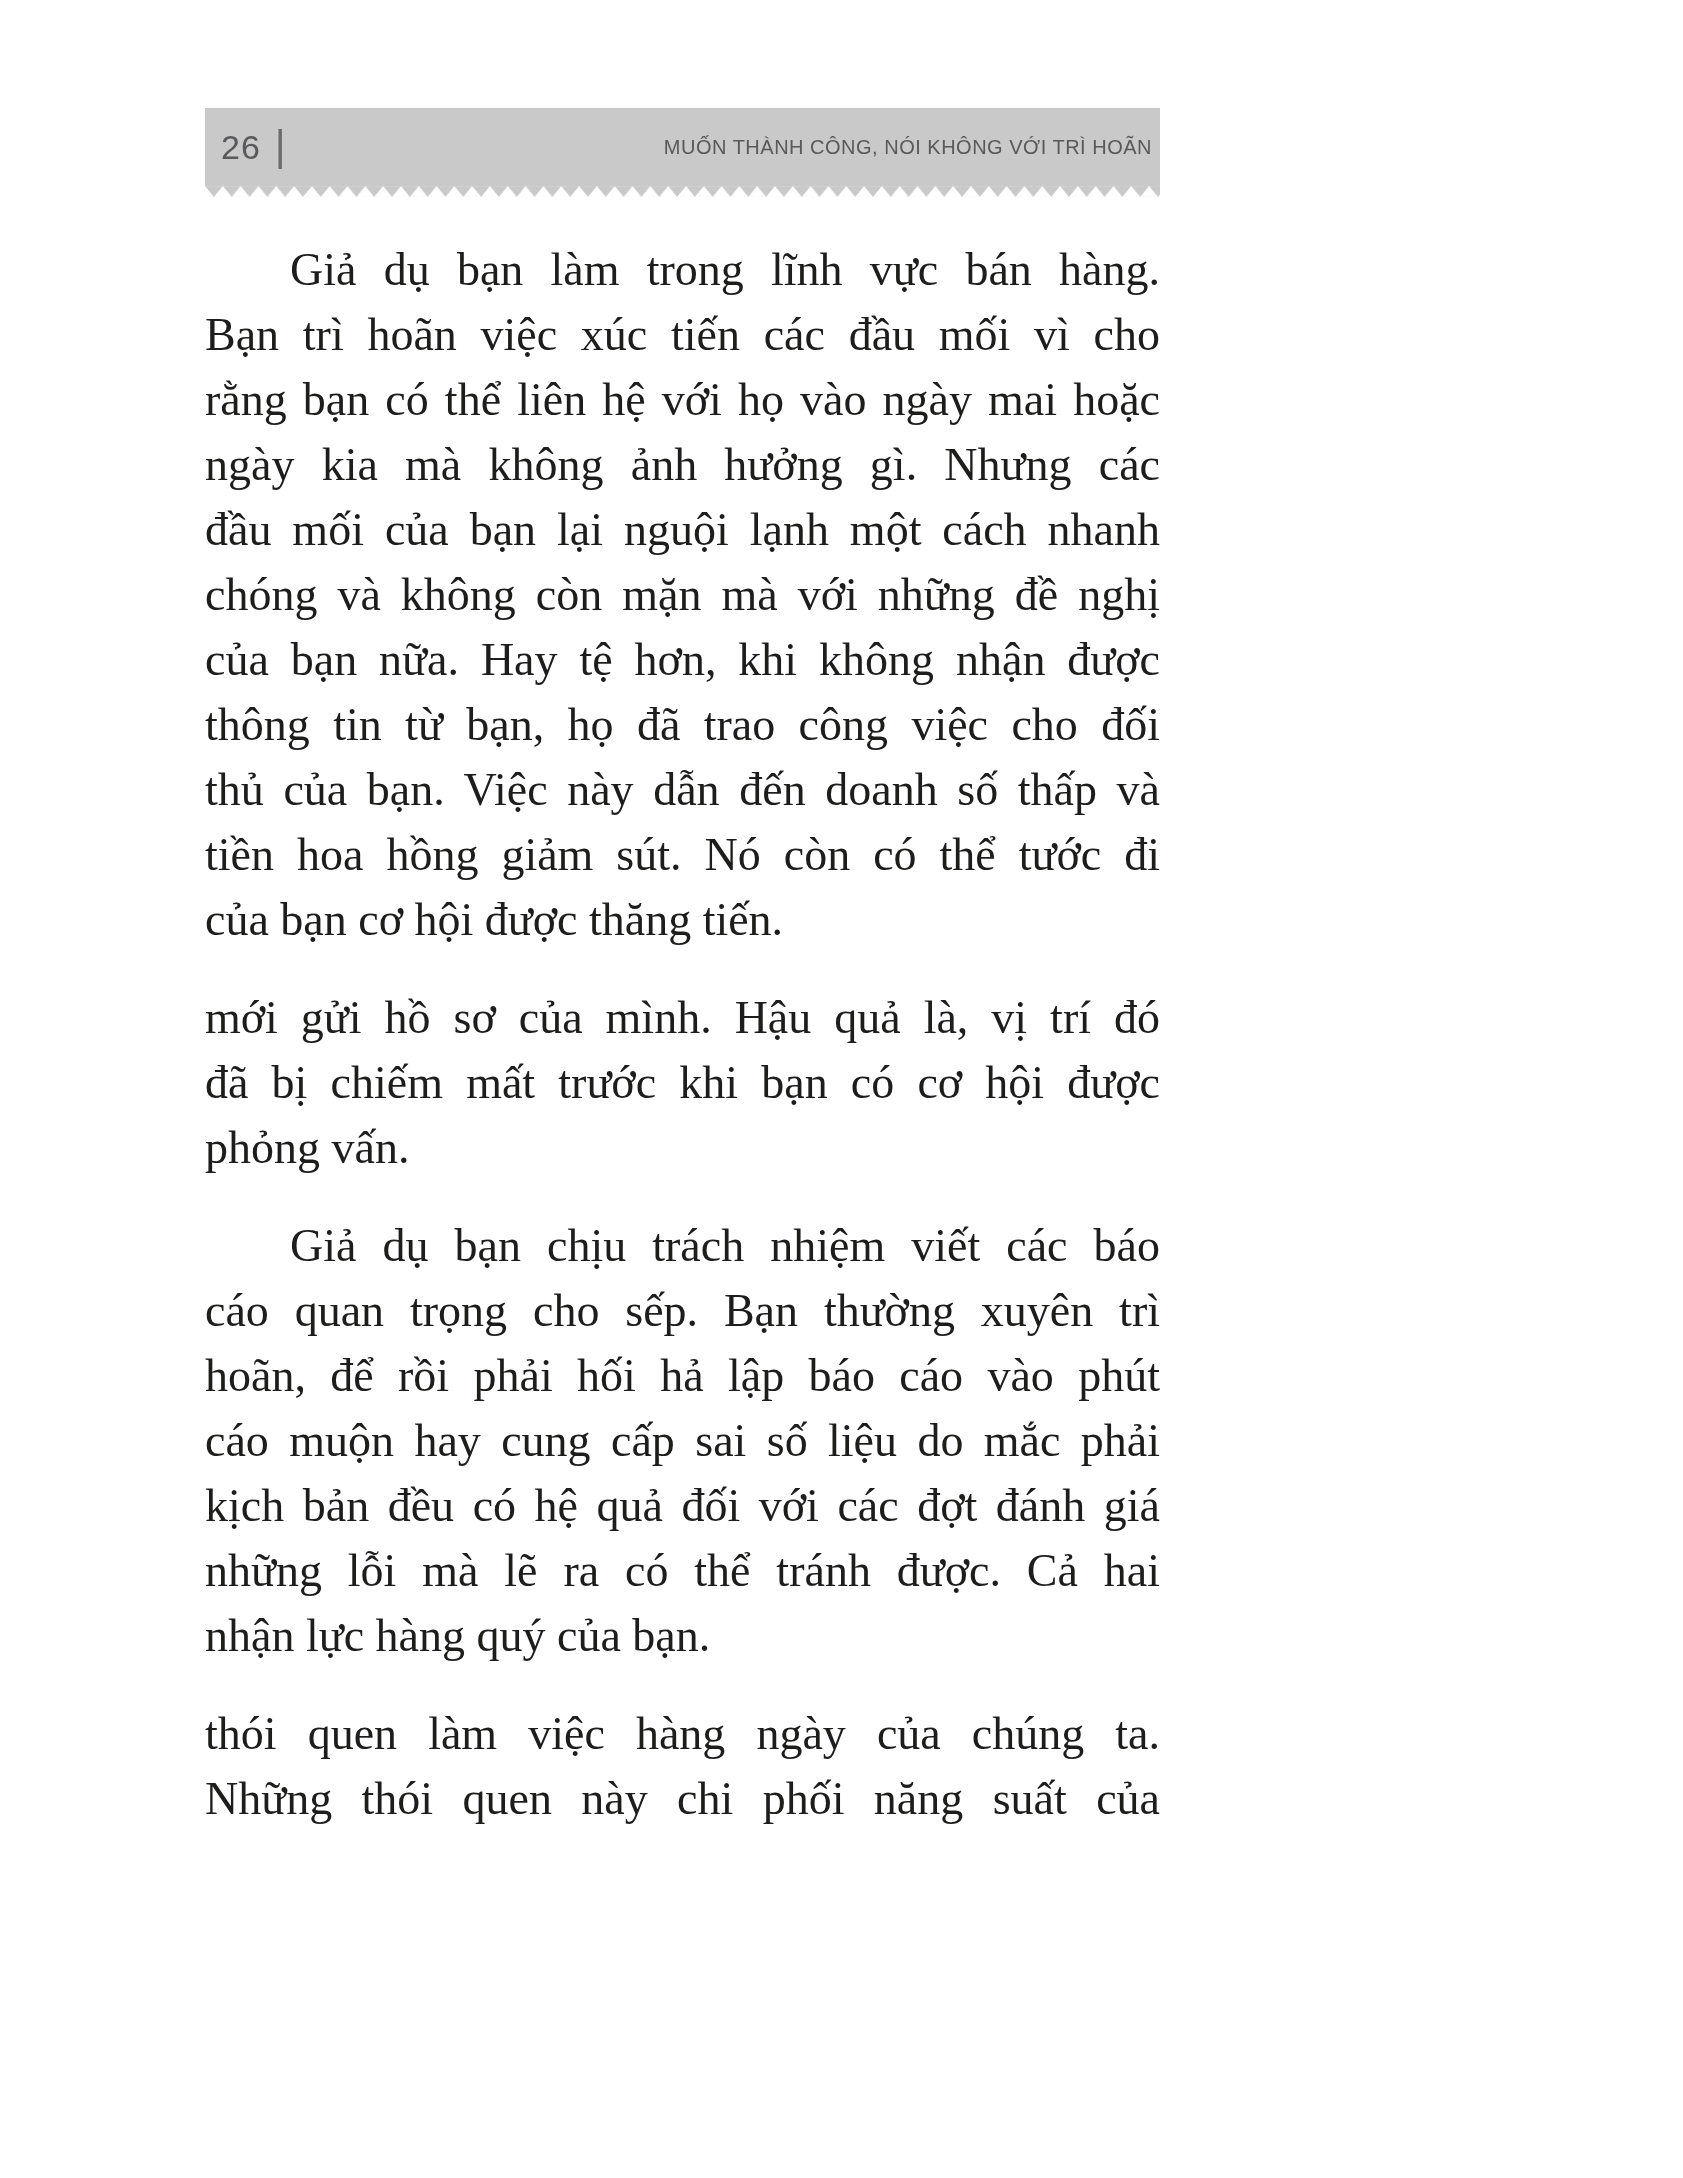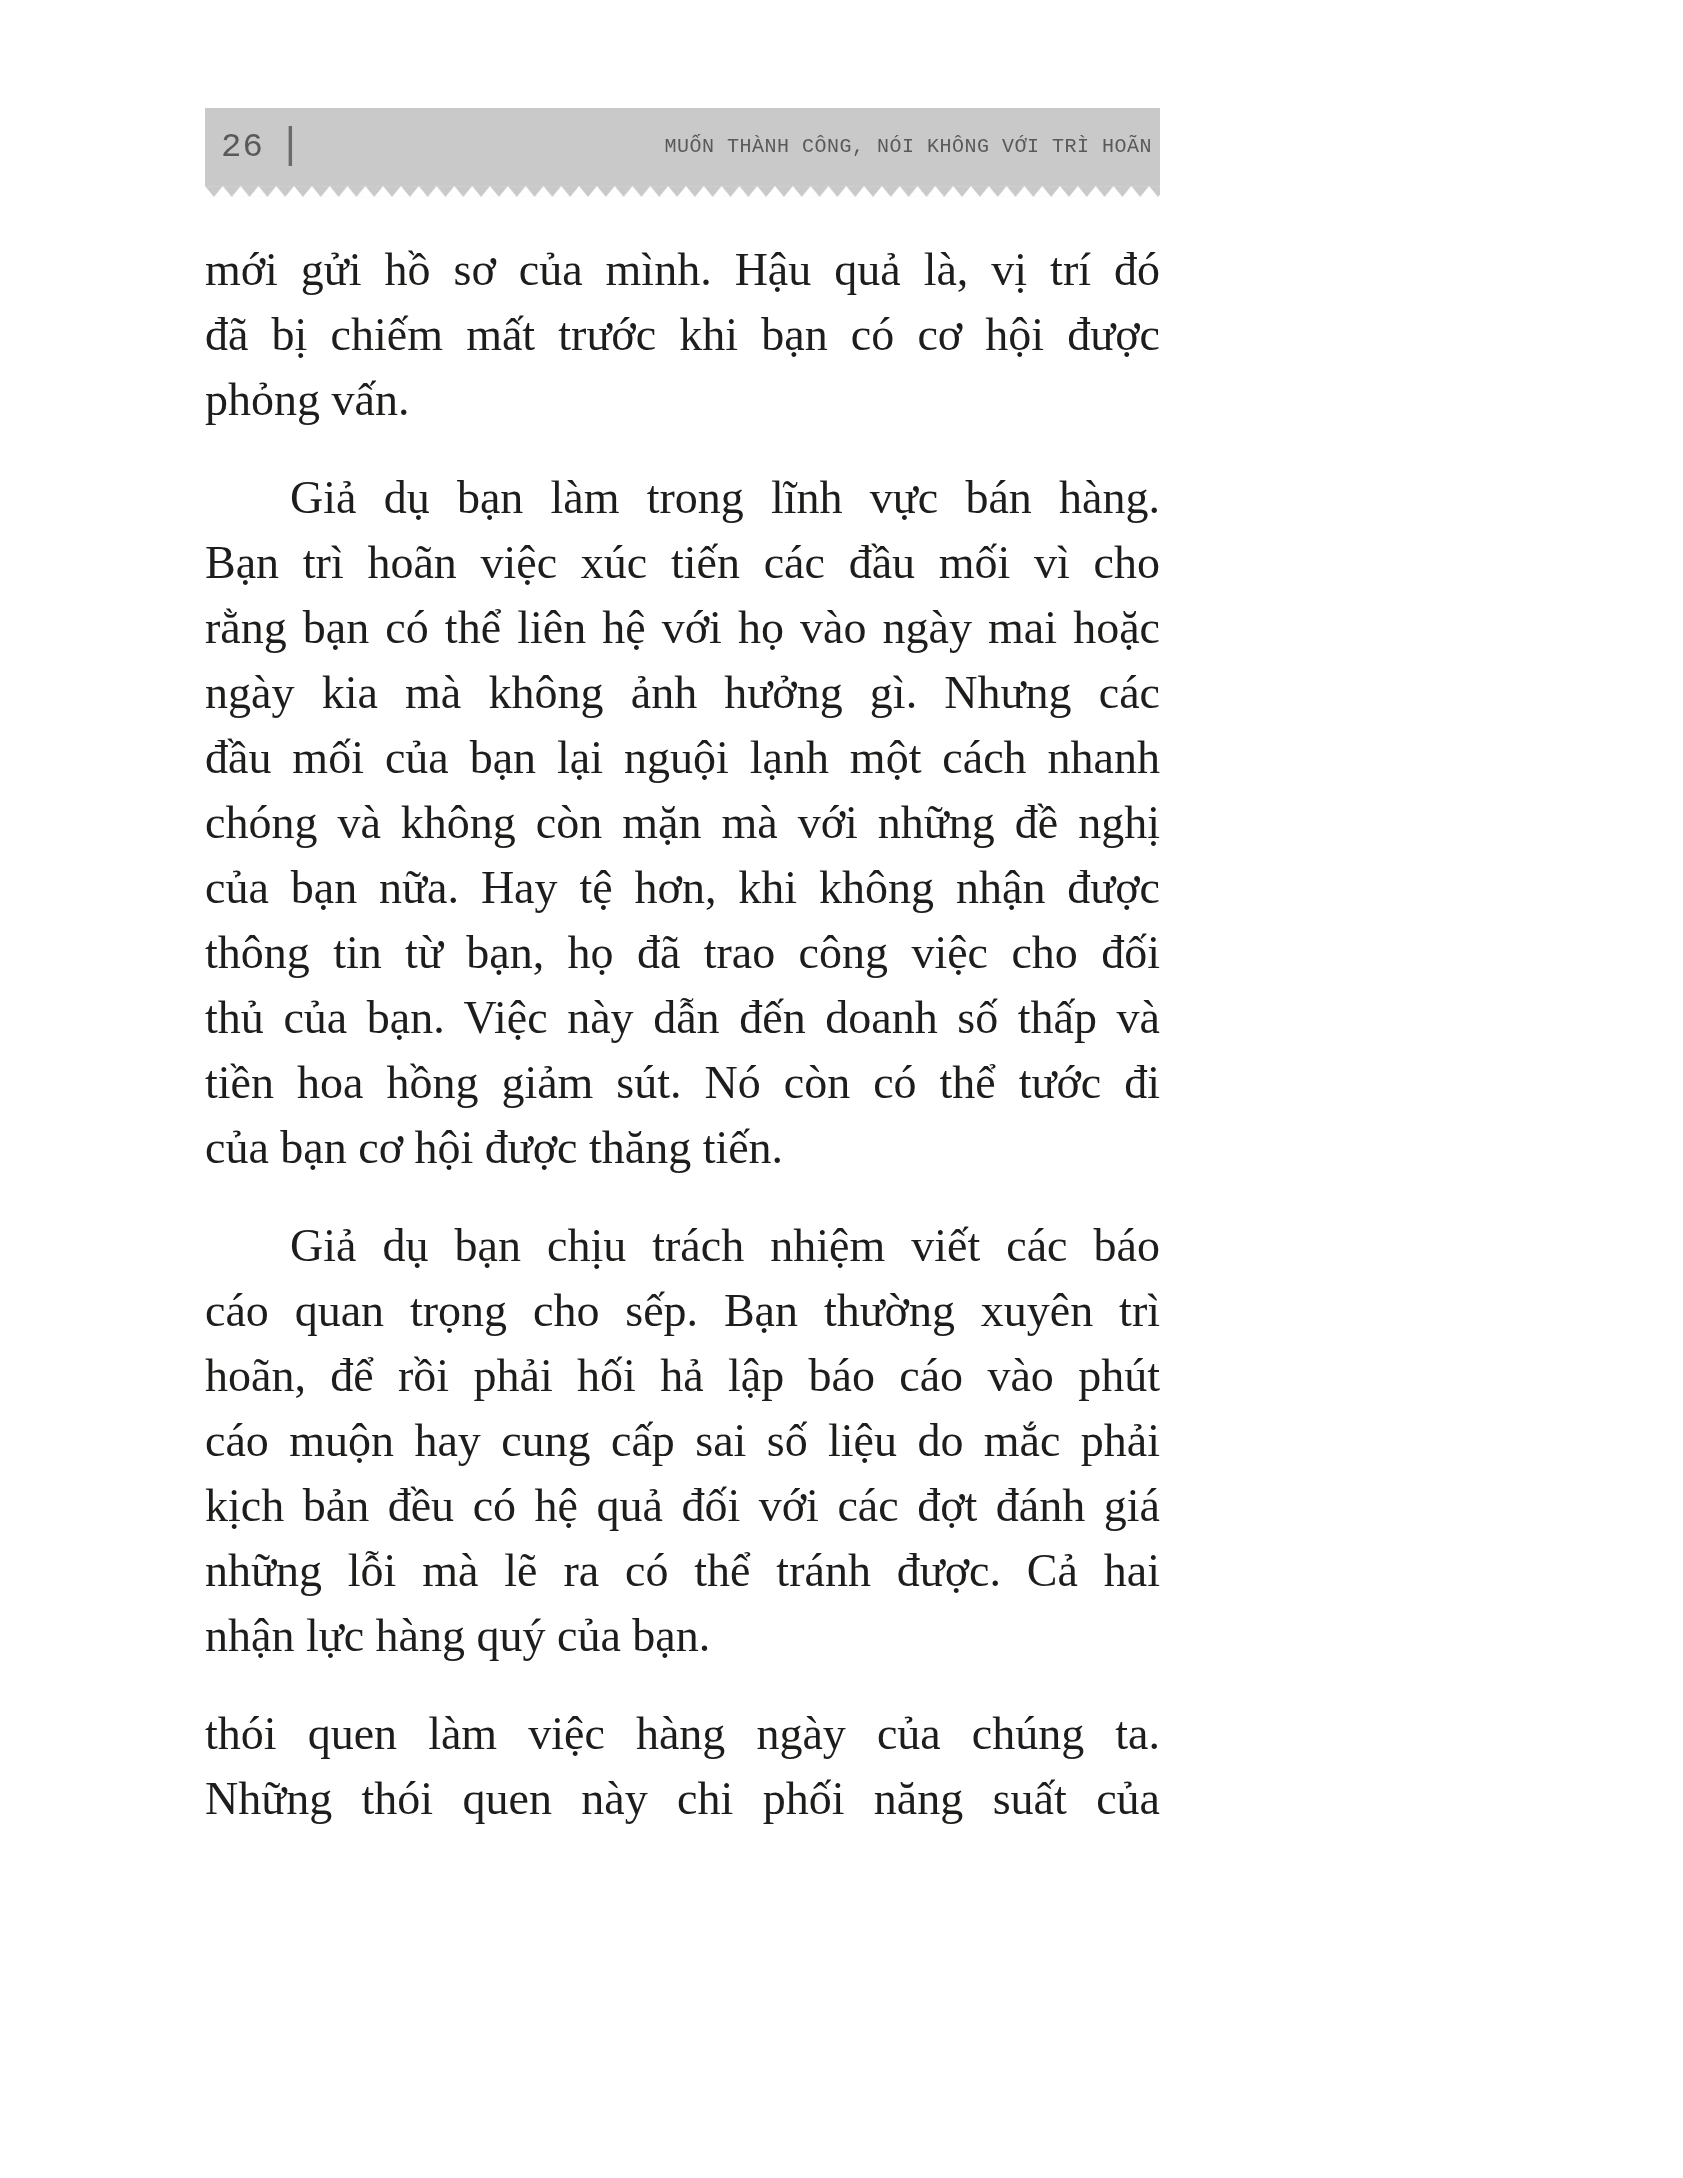--- a/index.html
+++ b/index.html
@@ -11,21 +11,21 @@
     font-family:"Liberation Serif","DejaVu Serif",serif;
   }
   
   .header-bar{
     position:absolute;left:205px;top:108px;
     width:955px;height:78px;
     background:#c9c9c9;
     display:flex;align-items:center;justify-content:space-between;
     box-sizing:border-box;
     padding-left:16px;padding-right:8px;
-    font-family:Liberation Mono, monospace;
+    font-family:Liberation Sans, sans-serif;
     color:#58595b;
   }
   .header-left{display:flex;align-items:center;gap:14px;}
   .page-number{font-size:34px;line-height:1;letter-spacing:1px;}
   .header-sep{font-size:42px;line-height:1;font-weight:300;color:#6b6b6b;transform:translateY(-1px);}
   .running-title{
     font-size:20px;line-height:1;letter-spacing:0.5px;
     white-space:nowrap;
   }
   .serrated{position:absolute;left:205px;top:186px;width:955px;height:11px;display:block;}
@@ -61,37 +61,37 @@
       <pattern id="teeth" width="18" height="11" patternUnits="userSpaceOnUse">
         <path d="M0,0 H18 L9,11 Z" fill="#c9c9c9"></path>
       </pattern>
     </defs>
     <rect x="0" y="0" width="965" height="11" fill="url(#teeth)"></rect>
   </svg>
 
   <div class="body-text">
 
     <div class="para">
-      <div class="line">mới gửi hồ sơ của mình. Hậu quả là, vị trí đó</div>
-      <div class="line">đã bị chiếm mất trước khi bạn có cơ hội được</div>
-      <div class="line last">phỏng vấn.</div>
-    </div>
-
-    <div class="para">
       <div class="line indent">Giả dụ bạn làm trong lĩnh vực bán hàng.</div>
       <div class="line">Bạn trì hoãn việc xúc tiến các đầu mối vì cho</div>
       <div class="line">rằng bạn có thể liên hệ với họ vào ngày mai hoặc</div>
       <div class="line">ngày kia mà không ảnh hưởng gì. Nhưng các</div>
       <div class="line">đầu mối của bạn lại nguội lạnh một cách nhanh</div>
       <div class="line">chóng và không còn mặn mà với những đề nghị</div>
       <div class="line">của bạn nữa. Hay tệ hơn, khi không nhận được</div>
       <div class="line">thông tin từ bạn, họ đã trao công việc cho đối</div>
       <div class="line">thủ của bạn. Việc này dẫn đến doanh số thấp và</div>
       <div class="line">tiền hoa hồng giảm sút. Nó còn có thể tước đi</div>
       <div class="line last">của bạn cơ hội được thăng tiến.</div>
+    </div>
+
+    <div class="para">
+      <div class="line">mới gửi hồ sơ của mình. Hậu quả là, vị trí đó</div>
+      <div class="line">đã bị chiếm mất trước khi bạn có cơ hội được</div>
+      <div class="line last">phỏng vấn.</div>
     </div>
 
     <div class="para">
       <div class="line indent">Giả dụ bạn chịu trách nhiệm viết các báo</div>
       <div class="line">cáo quan trọng cho sếp. Bạn thường xuyên trì</div>
       <div class="line">hoãn, để rồi phải hối hả lập báo cáo vào phút</div>
       <div class="line">cáo muộn hay cung cấp sai số liệu do mắc phải</div>
       <div class="line">kịch bản đều có hệ quả đối với các đợt đánh giá</div>
       <div class="line">những lỗi mà lẽ ra có thể tránh được. Cả hai</div>
       <div class="line last">nhận lực hàng quý của bạn.</div>

